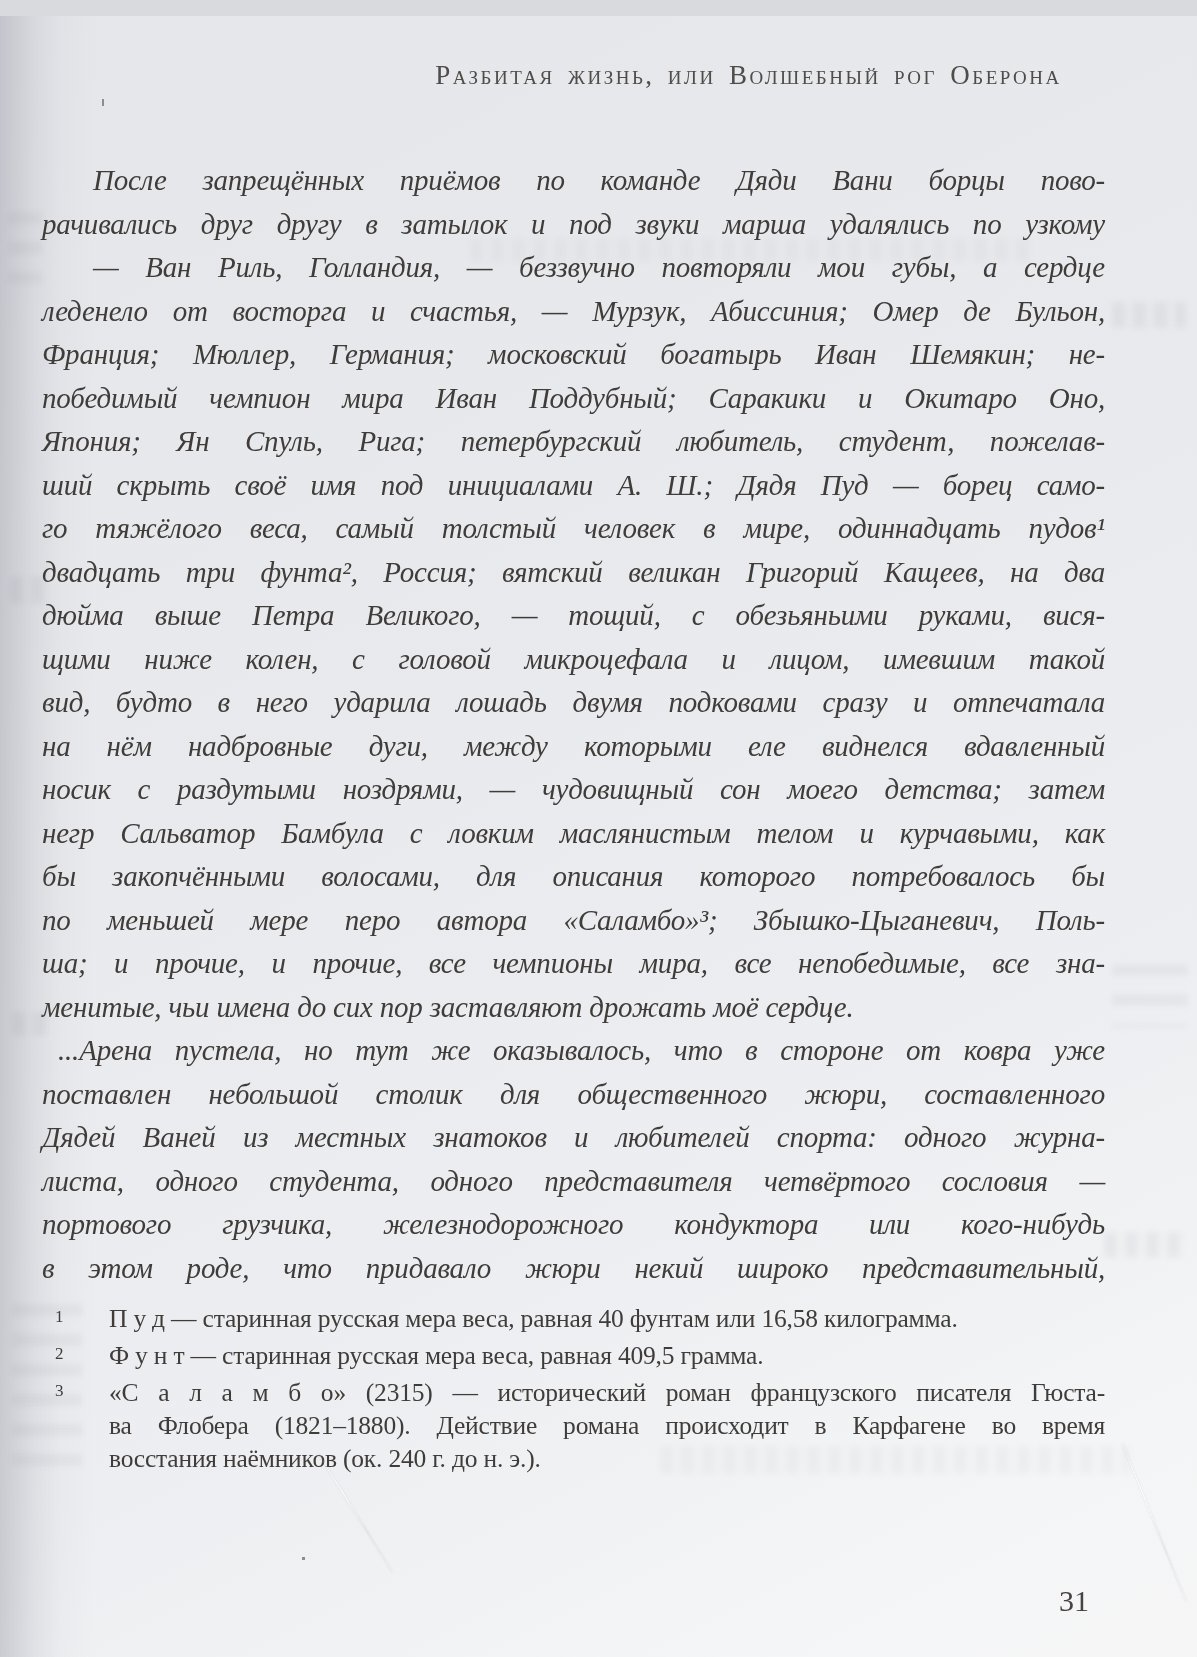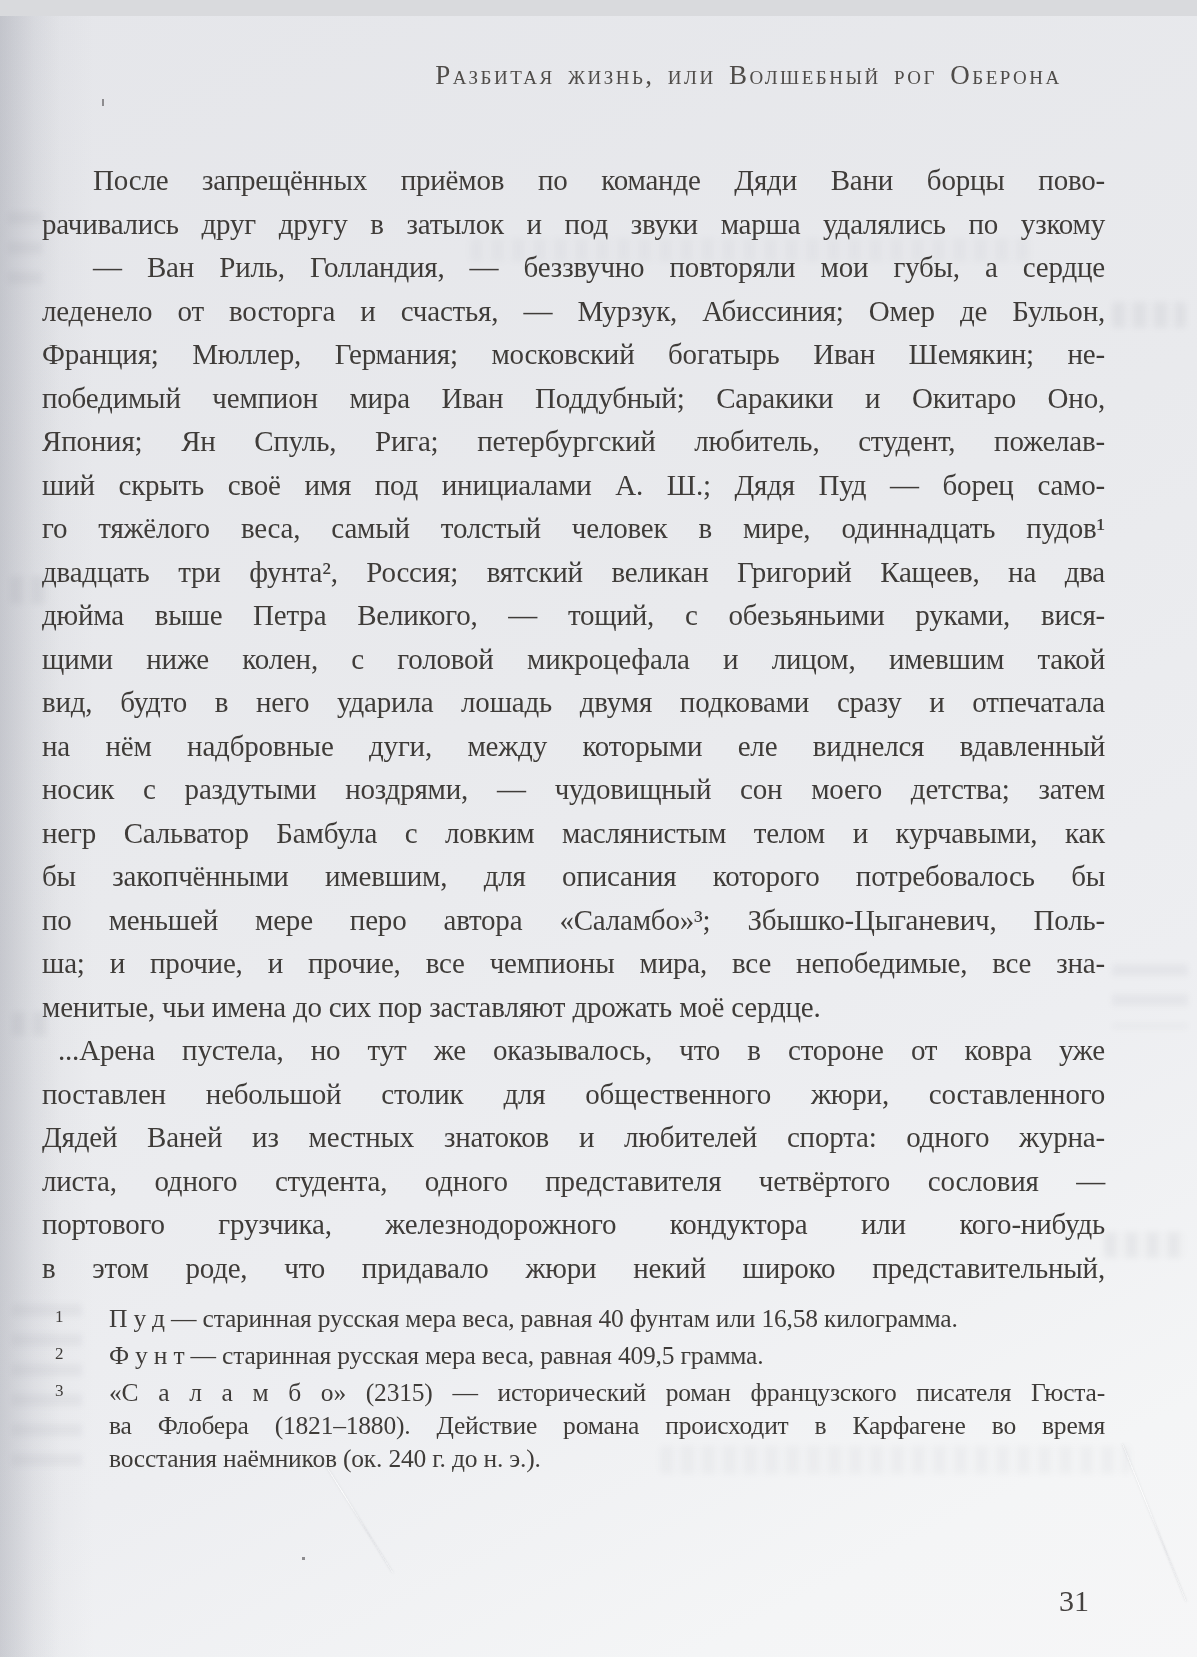--- a/index.html
+++ b/index.html
@@ -33,20 +33,21 @@
     word-spacing:4px;
     color:var(--header_ink,#4f4c49);
   }
   
   .text-block {
     position:absolute; left:42px; top:143px; width:1063px;
   }
   .para {
     font-size:29px; line-height:43.5px;
     letter-spacing:-0.2px;
+    font-style:italic;
   }
   .line { text-align:justify; text-align-last:justify; }
   .line.last { text-align-last:left; }
   .para.indent .line.first { text-indent:51px; }
   .para.small-indent .line.first { text-indent:16px; }
   
   .footnotes { margin-top:12px; }
   .footnote { display:flex; margin-bottom:4px; }
   .fn-marker {
     flex:0 0 67px; box-sizing:border-box;
@@ -111,21 +112,21 @@
         <div class="line">Япония; Ян Спуль, Рига; петербургский любитель, студент, пожелав-</div>
         <div class="line">ший скрыть своё имя под инициалами А. Ш.; Дядя Пуд — борец само-</div>
         <div class="line">го тяжёлого веса, самый толстый человек в мире, одиннадцать пудов¹</div>
         <div class="line">двадцать три фунта², Россия; вятский великан Григорий Кащеев, на два</div>
         <div class="line">дюйма выше Петра Великого, — тощий, с обезьяньими руками, вися-</div>
         <div class="line">щими ниже колен, с головой микроцефала и лицом, имевшим такой</div>
         <div class="line">вид, будто в него ударила лошадь двумя подковами сразу и отпечатала</div>
         <div class="line">на нём надбровные дуги, между которыми еле виднелся вдавленный</div>
         <div class="line">носик с раздутыми ноздрями, — чудовищный сон моего детства; затем</div>
         <div class="line">негр Сальватор Бамбула с ловким маслянистым телом и курчавыми, как</div>
-        <div class="line">бы закопчёнными имевшим, для описания которого потребовалось бы</div>
+        <div class="line">бы закопчёнными волосами, для описания которого потребовалось бы</div>
         <div class="line">по меньшей мере перо автора «Саламбо»³; Збышко-Цыганевич, Поль-</div>
         <div class="line">ша; и прочие, и прочие, все чемпионы мира, все непобедимые, все зна-</div>
         <div class="line last">менитые, чьи имена до сих пор заставляют дрожать моё сердце.</div>
       </div>
     <div class="para small-indent">
         <div class="line first">...Арена пустела, но тут же оказывалось, что в стороне от ковра уже</div>
         <div class="line">поставлен небольшой столик для общественного жюри, составленного</div>
         <div class="line">Дядей Ваней из местных знатоков и любителей спорта: одного журна-</div>
         <div class="line">листа, одного студента, одного представителя четвёртого сословия —</div>
         <div class="line">портового грузчика, железнодорожного кондуктора или кого-нибудь</div>

